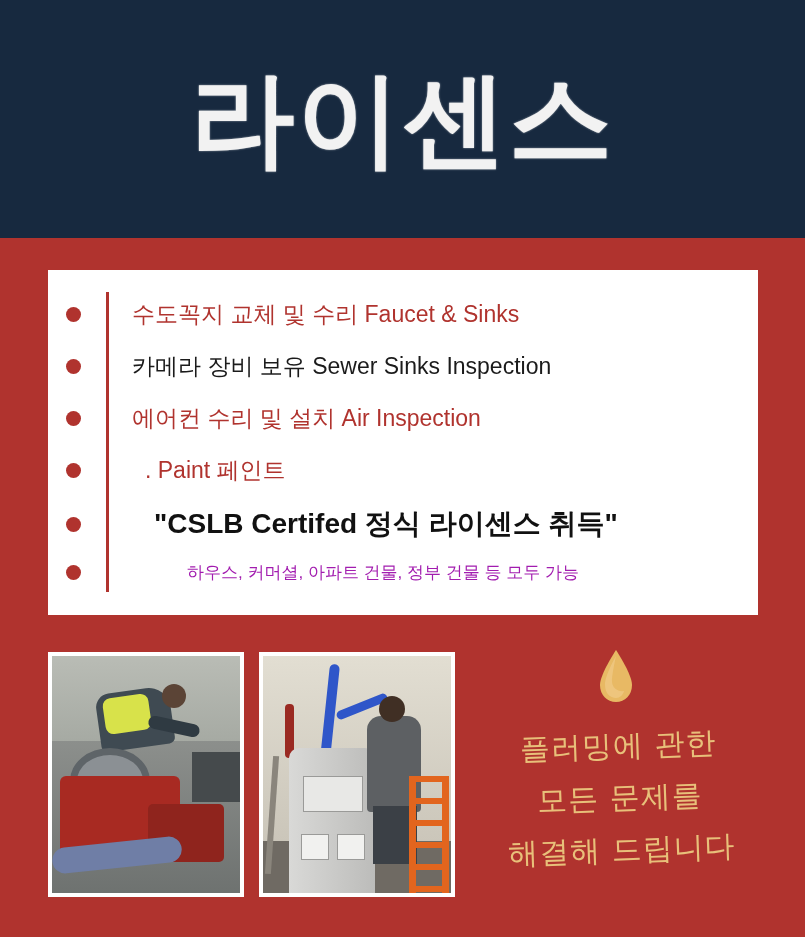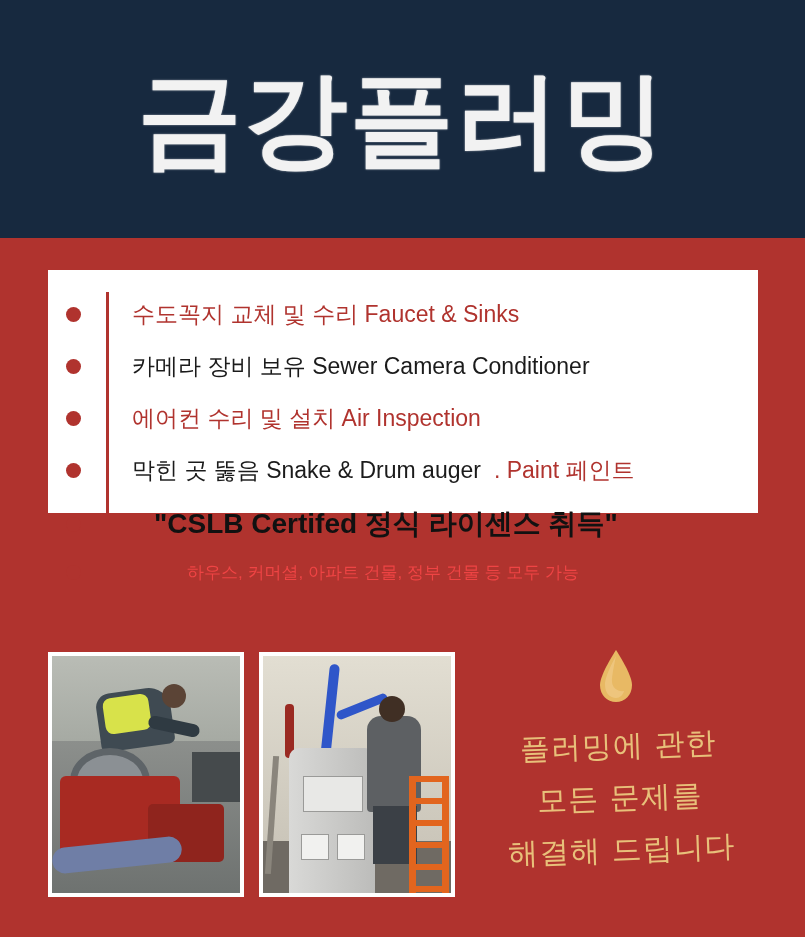--- a/index.html
+++ b/index.html
@@ -33,21 +33,21 @@
     letter-spacing: 2px;
     text-shadow: 0 0 2px rgba(255,255,255,0.6);
     white-space: nowrap;
   }
   
   .card {
     position: absolute;
     left: 48px;
     top: 270px;
     width: 710px;
-    height: 243px;
+    height: 345px;
     background: #ffffff;
     box-sizing: border-box;
   }
   .service-list {
     position: relative;
     padding: 18px 0 0 0;
     margin: 0;
     list-style: none;
     height: 100%;
     box-sizing: border-box;
@@ -90,21 +90,21 @@
     font-weight: bold;
     color: #111111;
     margin-left: 22px;
     white-space: nowrap;
   }
   .row-sub {
     height: 40px;
   }
   .sub-text {
     font-size: 17px;
-    color: #ef4444;
+    color: #a21caf;
     margin-left: 55px;
     white-space: nowrap;
   }
   
   .photos {
     position: absolute;
     left: 48px;
     top: 652px;
     display: flex;
     gap: 15px;
@@ -249,45 +249,44 @@
     line-height: 52px;
     letter-spacing: 1px;
     transform: rotate(-2deg);
   }
   .slogan div { white-space: nowrap; }
 </style>
 </head>
 <body>
 
 <div class="header">
-  <div class="brand-title">금강플러밍</div>
+  <div class="brand-title">라이센스</div>
 </div>
 
 <div class="card">
   <div class="service-list">
     <div class="vrule"></div>
 
     <div class="service-row">
       <span class="bullet"></span>
       <span class="service-text t-red">수도꼭지 교체 및 수리 Faucet &amp; Sinks</span>
     </div>
 
     <div class="service-row">
       <span class="bullet"></span>
-      <span class="service-text t-dark">카메라 장비 보유 Sewer Camera Conditioner</span>
+      <span class="service-text t-dark">카메라 장비 보유 Sewer Sinks Inspection</span>
     </div>
 
     <div class="service-row">
       <span class="bullet"></span>
       <span class="service-text t-red">에어컨 수리 및 설치  Air Inspection</span>
     </div>
 
     <div class="service-row">
       <span class="bullet"></span>
-      <span class="service-text t-dark">막힌 곳 뚫음 Snake &amp; Drum auger</span>
       <span class="service-text t-red" style="margin-left:13px;">. Paint  페인트</span>
     </div>
 
     <div class="service-row row-cert">
       <span class="bullet"></span>
       <span class="cert-text">"CSLB Certifed 정식 라이센스 취득"</span>
     </div>
 
     <div class="service-row row-sub">
       <span class="bullet"></span>

